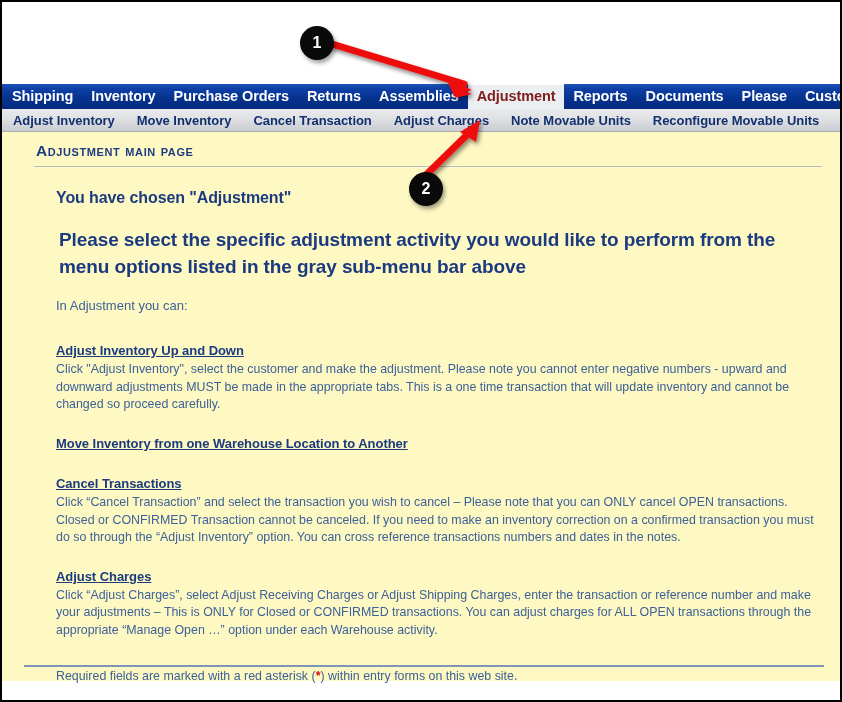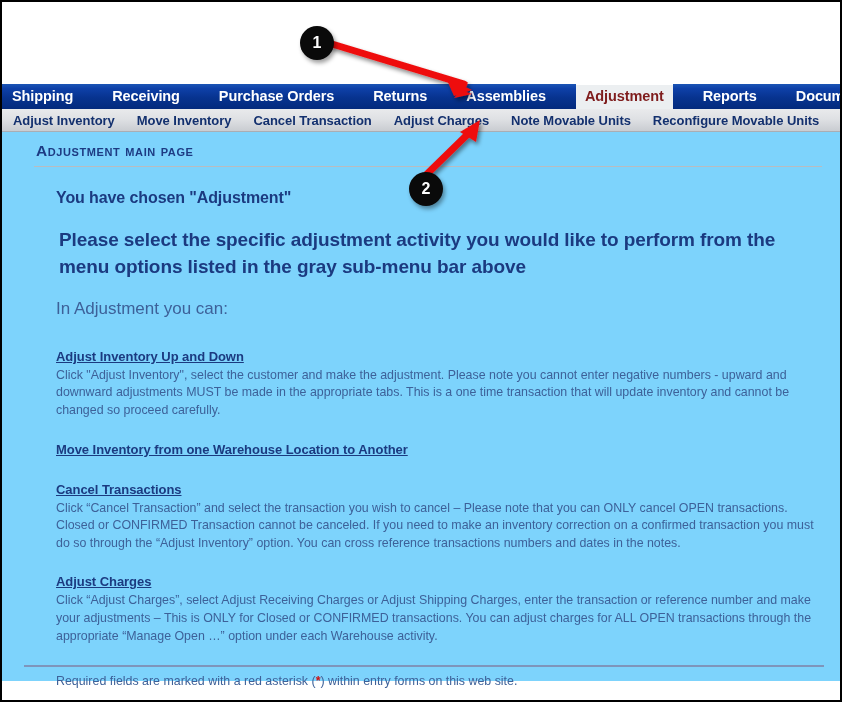--- a/index.html
+++ b/index.html
@@ -31,21 +31,20 @@
   
   .tabbar {
     position: relative;
     height: 25px;
     background: linear-gradient(to bottom,
                 #1b55b5 0%, #0e40a8 18%, #07338f 55%, #032a7d 100%);
     white-space: nowrap;
     overflow: hidden;
     display: flex;
     align-items: center;
-    gap: 21px;
   }
   .tab {
     display: flex;
     align-items: center;
     color: #ffffff;
     font-size: 14.5px;
     font-weight: bold;
     padding: 0 9px;
     letter-spacing: -0.1px;
     line-height: 25px;
@@ -78,21 +77,21 @@
     cursor: pointer;
     user-select: none;
     letter-spacing: -0.05px;
   }
   .subitem:first-child { padding-left: 11px; }
 
   
   .content {
     position: relative;
     padding: 0 18px 0 18px;
-    background: #7dd3fc;
+    background: #fef9c3;
     height: 549px;
     box-sizing: border-box;
   }
 
   .page-title {
     color: #1d3b83;
     font-size: 15.5px;
     font-weight: bold;
     font-variant: small-caps;
     text-transform: lowercase;
@@ -125,21 +124,21 @@
     font-size: 19px;
     font-weight: bold;
     line-height: 1.42;
     max-width: 760px;
     letter-spacing: -0.1px;
   }
 
   p.lead {
     margin: 0 0 26px 0;
     color: #3d6199;
-    font-size: 17px;
+    font-size: 13px;
     line-height: 1.4;
   }
 
   .section { margin-bottom: 20px; }
 
   .section-link {
     display: inline-block;
     color: #1b3a80;
     font-size: 13px;
     font-weight: bold;
@@ -201,21 +200,21 @@
 </style>
 </head>
 <body>
 
 <div id="screen">
 
   <div class="top-blank"></div>
 
   <div class="tabbar" id="tabbar">
       <div class="tab">Shipping</div>
-      <div class="tab">Receiving</div>
+      <div class="tab">Inventory</div>
       <div class="tab">Purchase Orders</div>
       <div class="tab">Returns</div>
       <div class="tab">Assemblies</div>
       <div class="tab active">Adjustment</div>
       <div class="tab">Reports</div>
       <div class="tab">Documents</div>
       <div class="tab">Please</div>
       <div class="tab">Customer</div>
     </div>
 

